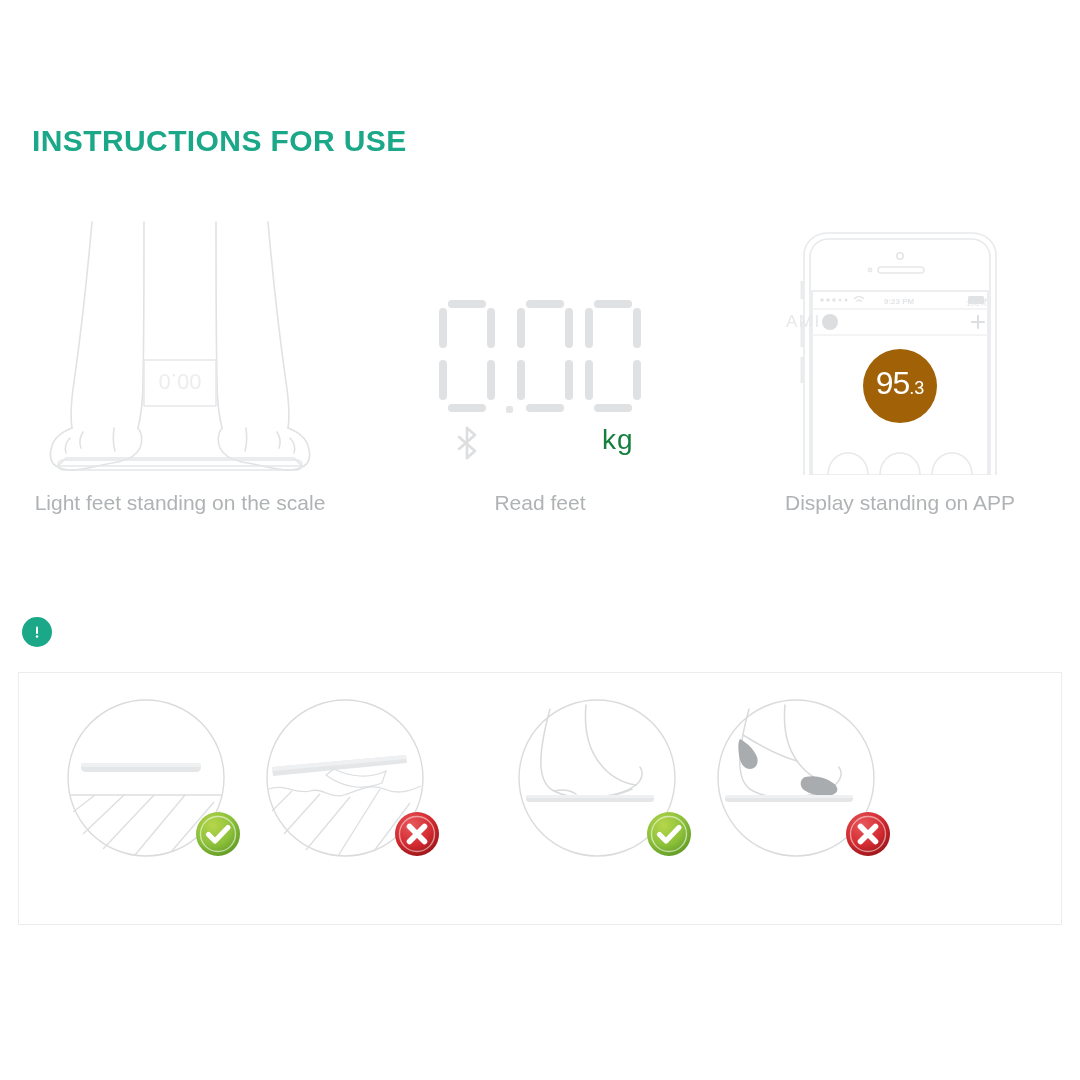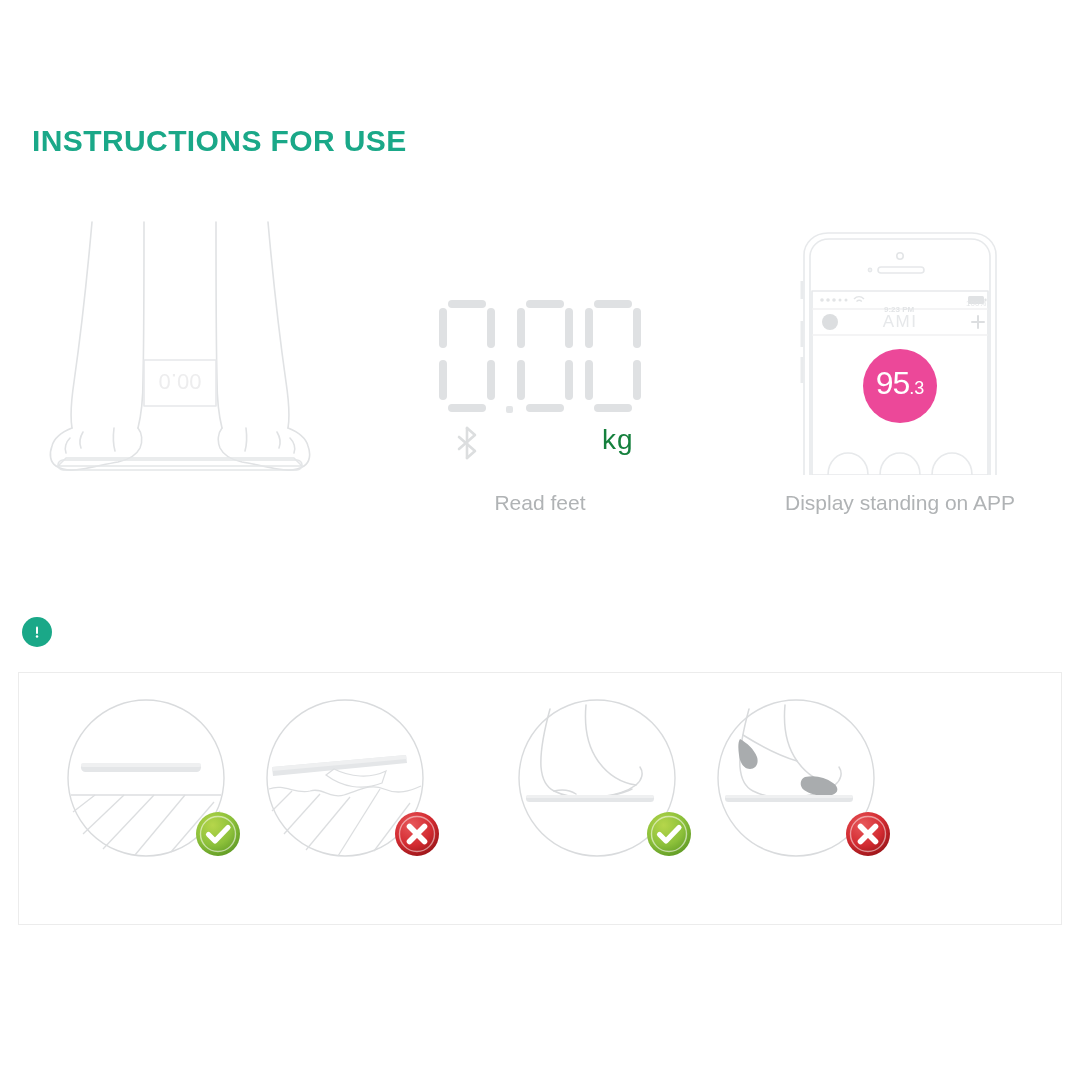--- a/index.html
+++ b/index.html
@@ -133,39 +133,39 @@
     width: 228px;
     height: 250px;
     pointer-events: none;
   }
   .phone-status-text {
     position: absolute;
     font-size: 8px;
     color: #e2e4e6;
     white-space: nowrap;
   }
-  #status-time  { left: 98px;  top: 80px; font-weight: bold; }
+  #status-time  { left: 98px;  top: 72px; font-weight: bold; }
   #status-batt  { left: 180px; top: 74px; }
   #app-title {
     position: absolute;
     left: 0; top: 87px;
     width: 228px;
-    text-align: center;
+    text-align: left;
     font-size: 17px;
     color: #e6e8ea;
     letter-spacing: 1.5px;
   }
   #weight-bubble {
     position: absolute;
     left: 77px;
     top: 124px;
     width: 74px;
     height: 74px;
     border-radius: 50%;
-    background: #ec4899;
+    background: #a16207;
     display: flex;
     align-items: baseline;
     justify-content: center;
     padding-top: 18px;
     box-sizing: border-box;
   }
   #weight-int {
     font-size: 32px;
     color: #ffffff;
     line-height: 1;
@@ -249,20 +249,21 @@
           <path d="M26 248 L 254 248 L 262 256 L 18 256 Z" stroke="#e4e6e8"></path>
           <rect x="18" y="250" width="244" height="10" rx="5" stroke="#e4e6e8"></rect>
 
           <path d="M104 150 L 176 150 L 176 196 L 104 196 Z" stroke="#e6e8ea"></path>
         </g>
         <g fill="#ededee">
           <text x="140" y="180" font-family="'Liberation Sans', sans-serif" font-size="22" text-anchor="middle" transform="rotate(180 140 172)">00.0</text>
         </g>
       </svg>
     </div>
+    <div class="step-caption">Light feet standing on the scale</div>
   </div>
 
   <div class="step">
     <div class="step-art">
       <div id="digital-display">
 
         <div class="seg-digit" style="left:6px; top:0;">
           <span class="seg h t"></span>
           <span class="seg v tl"></span>
           <span class="seg v tr"></span>

